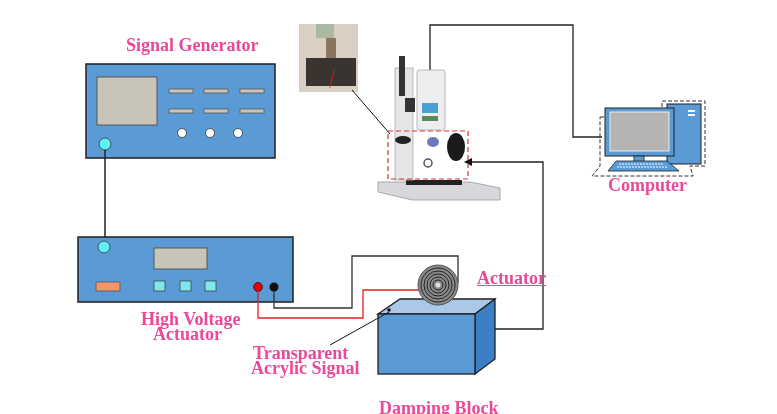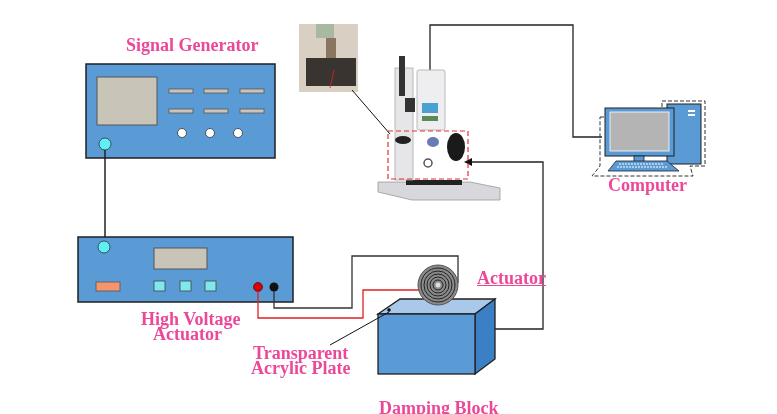--- a/index.html
+++ b/index.html
@@ -114,16 +114,16 @@
         <line x1="619" y1="164" x2="664" y2="164"></line>
         <line x1="617" y1="167" x2="667" y2="167"></line>
       </g>
   </g>
 </svg>
 
 <div class="lbl" style="left:126px;top:38px;">Signal Generator</div>
 <div class="lbl" style="left:141px;top:312px;">High Voltage</div>
 <div class="lbl" style="left:153px;top:327px;">Actuator</div>
 <div class="lbl" style="left:253px;top:346px;font-family:Liberation Serif, serif;">Transparent</div>
-<div class="lbl" style="left:251px;top:361px;">Acrylic Plate</div>
+<div class="lbl" style="left:251px;top:361px;">Acrylic Signal</div>
 <div class="lbl" style="left:379px;top:401px;">Damping Block</div>
 <div class="lbl" style="left:477px;top:271px;text-decoration:underline;">Actuator</div>
 <div class="lbl" style="left:608px;top:178px;">Computer</div>
 
 </body></html>

